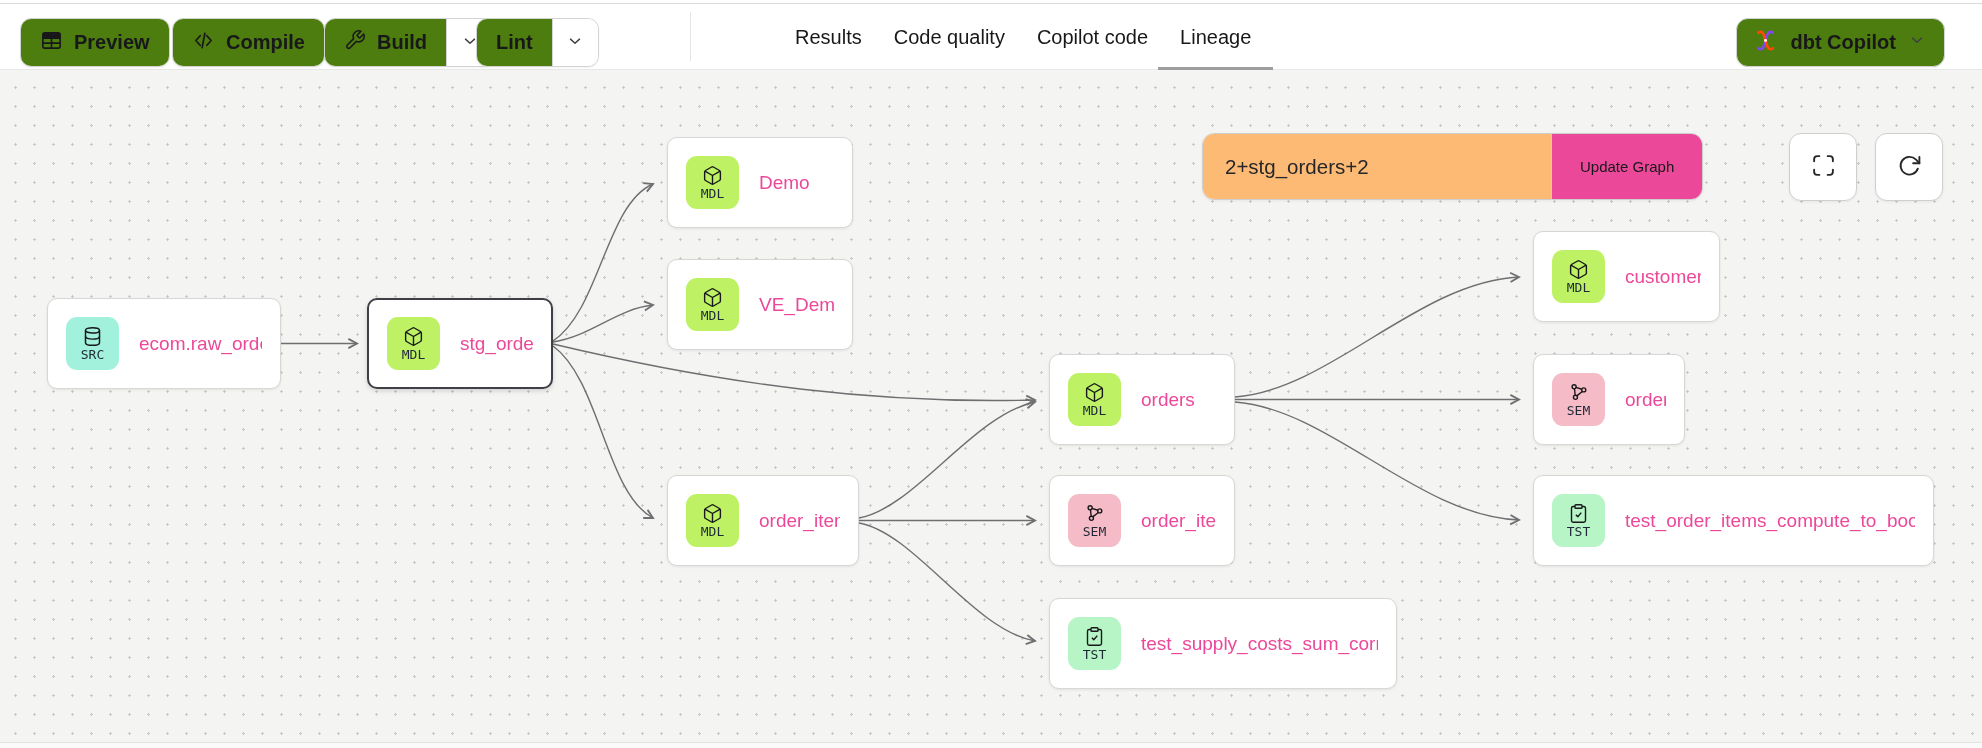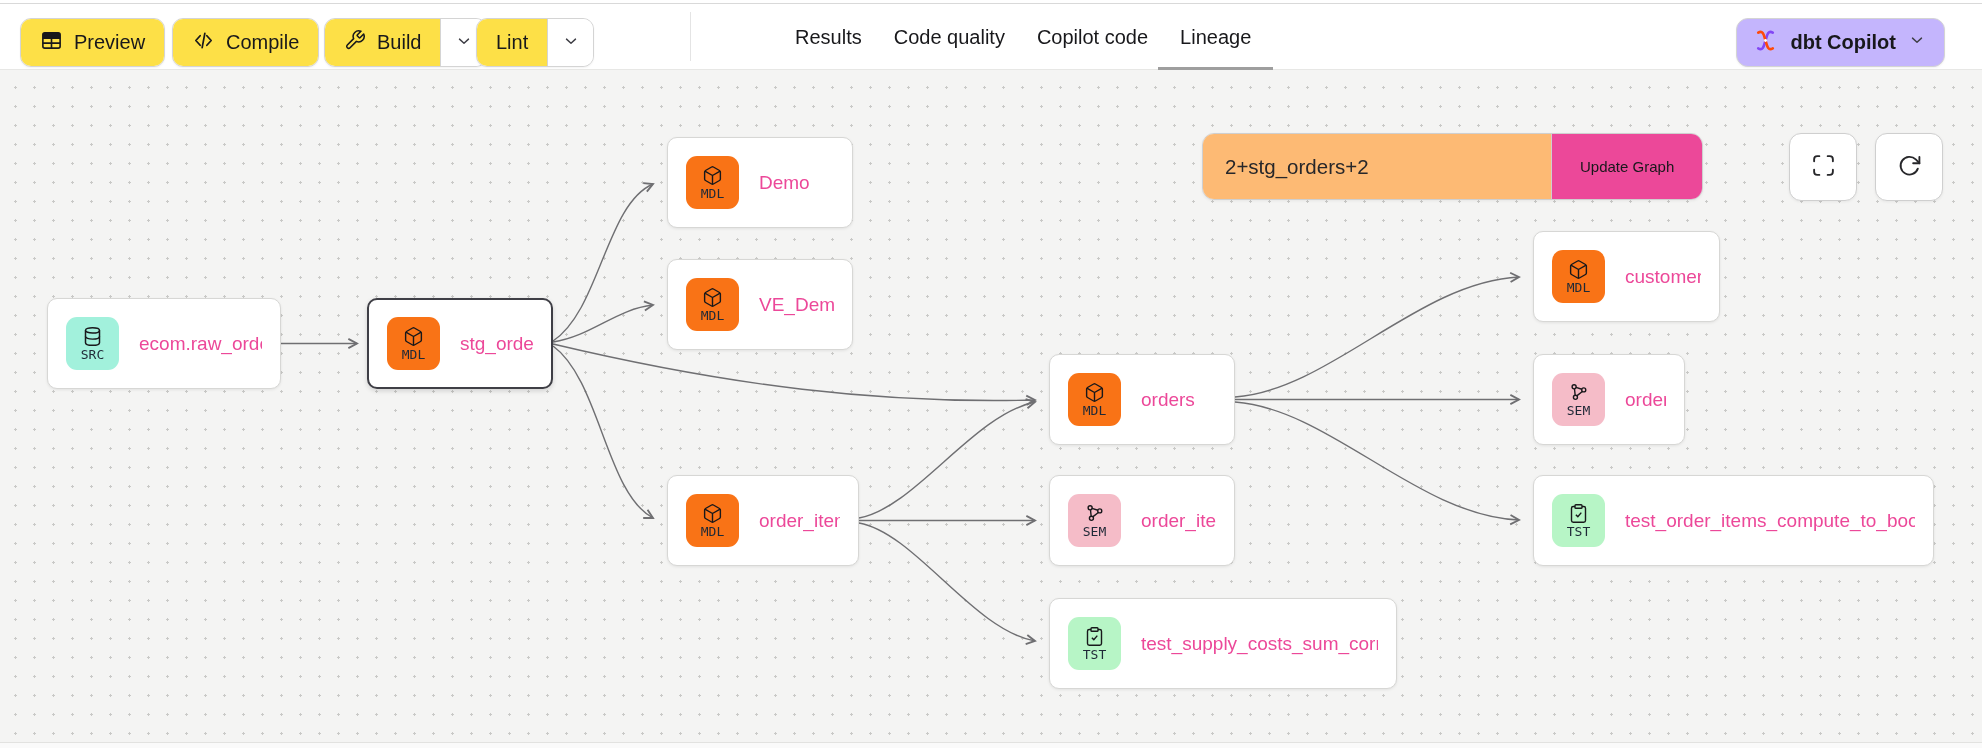--- a/index.html
+++ b/index.html
@@ -8,38 +8,38 @@
 
   
   .top-strip { height:4px; background:#fff; border-bottom:1px solid #d9d9d9; }
 
   
   .toolbar { position:relative; height:66px; background:#fff; display:flex;
     align-items:center; border-bottom:1px solid #e7e7e5; }
   .btn-group { position:absolute; top:14px; height:49px; display:flex; align-items:stretch;
     background:#fff; border:1px solid #d4d4d4; border-radius:11px;
     box-shadow:0 1px 2px rgba(0,0,0,.05); overflow:hidden; }
-  .btn { display:flex; align-items:center; gap:11px; padding:0 19px; background:#fde047;
-    border:none; cursor:pointer; font-family:inherit; font-size:20px; font-weight:400;
+  .btn { display:flex; align-items:center; gap:11px; padding:0 19px; background:#4d7c0f;
+    border:none; cursor:pointer; font-family:inherit; font-size:20px; font-weight:700;
     color:#18181b; white-space:nowrap; }
   .btn svg { flex:0 0 auto; }
   .caret-btn { display:flex; align-items:center; justify-content:center; width:46px;
     background:#fff; border:none; border-left:1px solid #d4d4d4; cursor:pointer; }
   .toolbar-divider { position:absolute; left:690px; top:8px; bottom:8px; width:1px; background:#e4e4e4; }
 
   
   .tabs { position:absolute; left:795px; top:0; height:66px; display:flex; gap:32px; align-items:center; }
   .tab { position:relative; height:66px; display:flex; align-items:center; font-size:20px;
     color:#18181b; cursor:pointer; white-space:nowrap; }
   .tab.active::after { content:""; position:absolute; left:-22px; right:-22px; bottom:0;
     height:3px; background:#9e9e9e; }
 
   
   .copilot-btn { position:absolute; right:37px; top:14px; height:49px; display:flex;
-    align-items:center; gap:12px; padding:0 18px 0 16px; background:#c4b5fd;
+    align-items:center; gap:12px; padding:0 18px 0 16px; background:#4d7c0f;
     border:1px solid #d4d4d4; border-radius:12px; box-shadow:0 1px 2px rgba(0,0,0,.05);
     font-family:inherit; font-size:20px; font-weight:600; color:#18181b; cursor:pointer; }
 
   
   .canvas { position:relative; width:1982px; height:672px; background-color:#f4f4f3;
     background-image:radial-gradient(circle,#c9c9c7 1.1px,transparent 1.4px);
     background-size:19px 19px; background-position:6px 8px; overflow:hidden; }
   .bottom-strip { height:6px; background:#fafafa; border-top:1px solid #e2e2e0; }
 
   .edges { position:absolute; left:0; top:0; pointer-events:none; }
@@ -60,21 +60,21 @@
   
   .node { position:absolute; height:91px; background:#fff; border:1px solid #d7d7d5;
     border-radius:10px; box-shadow:0 1px 3px rgba(0,0,0,.08); display:flex; align-items:center;
     gap:20px; padding:0 18px; cursor:pointer; }
   .node.selected { border:2px solid #3f3f46; box-shadow:0 2px 5px rgba(0,0,0,.14); }
   .chip { flex:0 0 auto; width:53px; height:53px; border-radius:11px; display:flex;
     flex-direction:column; align-items:center; justify-content:center; gap:1px; }
   .chip svg { display:block; }
   .chip-label { font-family:"DejaVu Sans Mono",monospace; font-size:13px; color:#1f2937; line-height:1; }
   .chip.src { background:#a2f1dc; }
-  .chip.mdl { background:#f97316;text-align:center; }
+  .chip.mdl { background:#bef264;text-align:center; }
   .chip.sem { background:#f5bcc8; }
   .chip.tst { background:#b7f5c6; }
   .node-label { font-size:19px; color:#ec4899; white-space:nowrap; overflow:hidden; }
 </style>
 </head>
 <body>
 
 <div class="top-strip"></div>
 
 <div class="toolbar">

